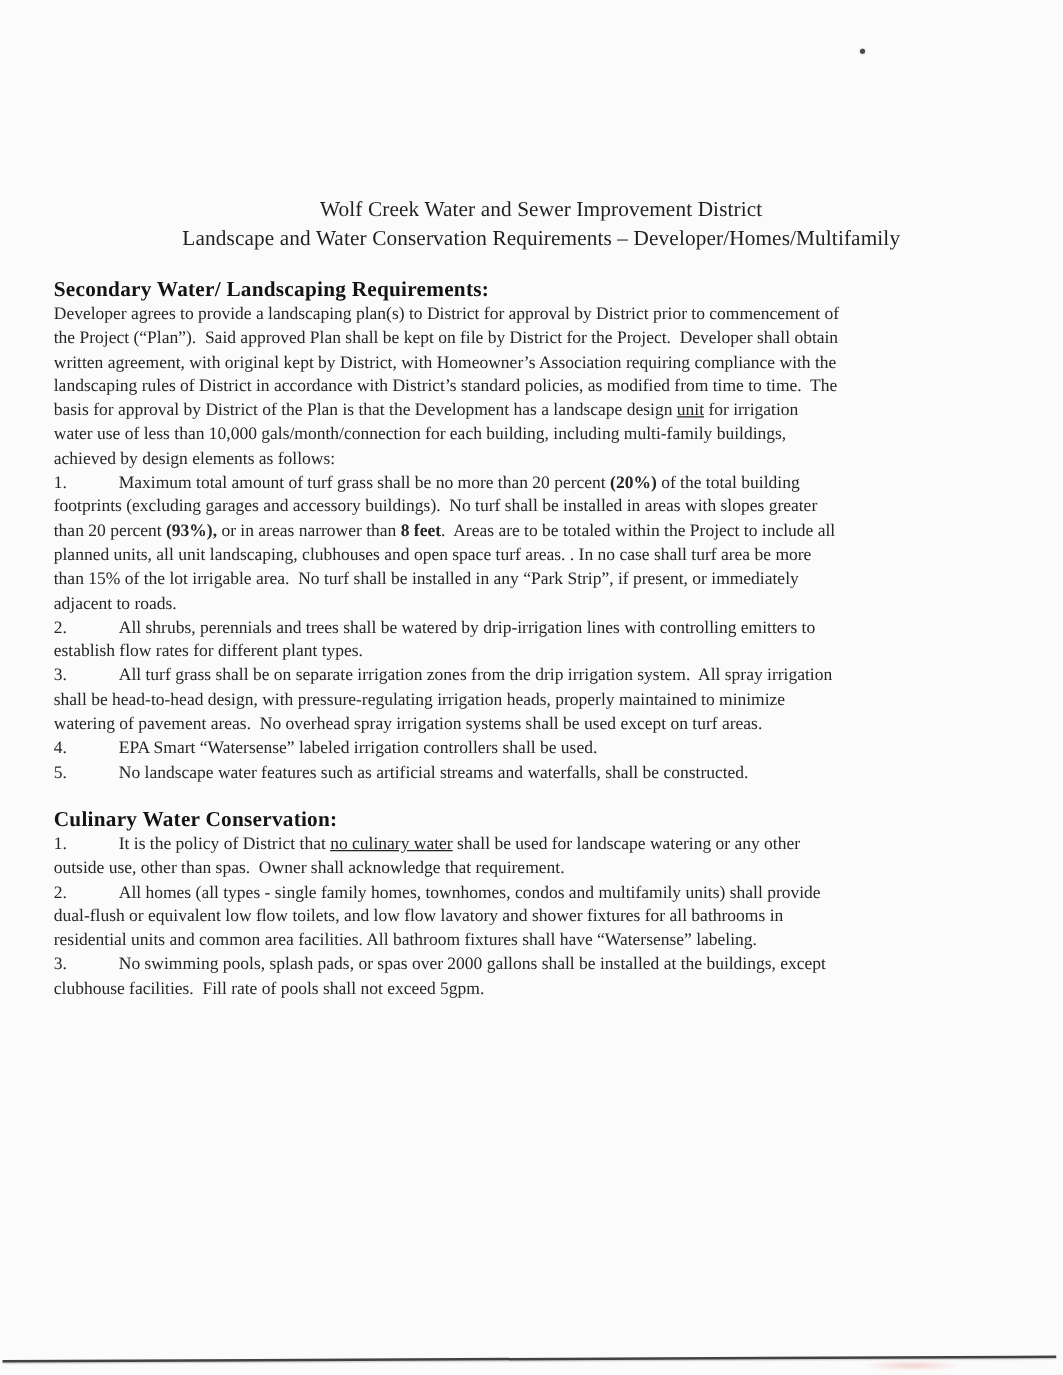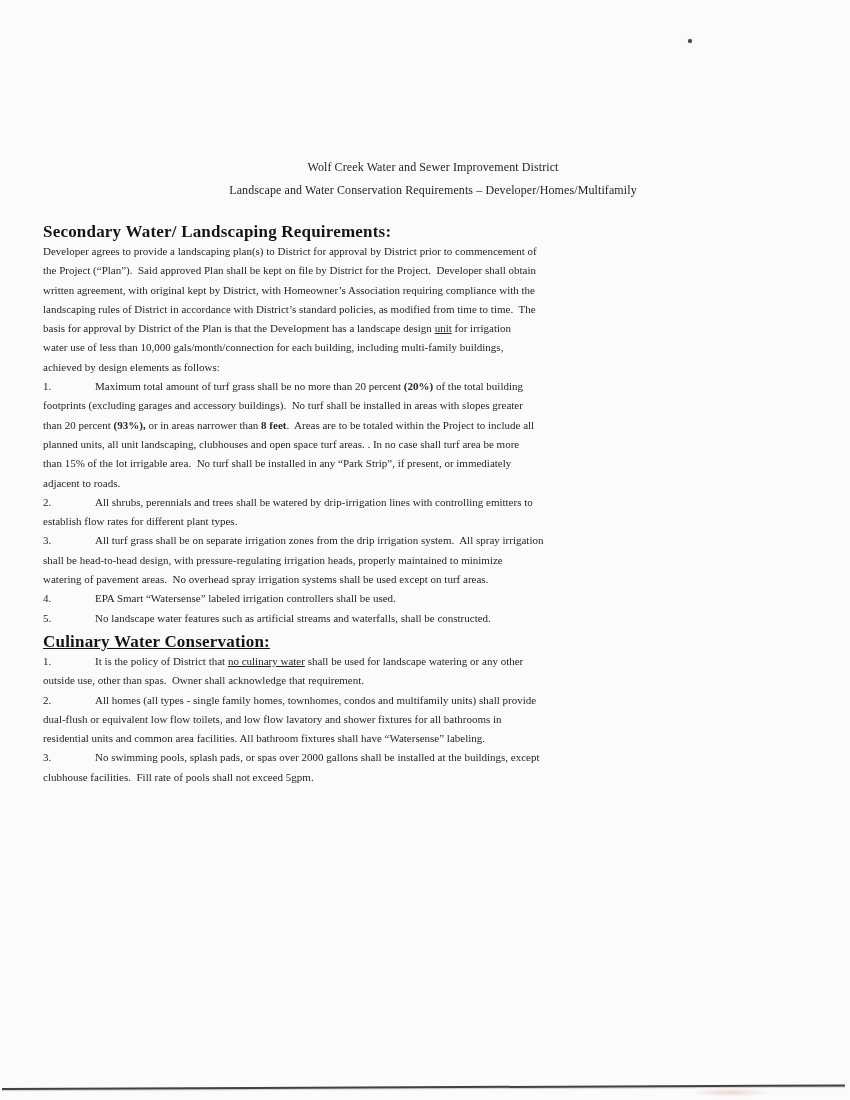--- a/index.html
+++ b/index.html
@@ -18,39 +18,38 @@
   }
   .text-col {
     position: absolute;
     left: 43px;
     top: 0;
     width: 780px;
   }
   .titles {
     margin-top: 156px;
     text-align: center;
-    font-size: 12px;
+    font-size: 17px;
     line-height: 23px;
     color: #1f1f1f;
     letter-spacing: 0.1px;
   }
   .heading {
     font-size: 17px;
     font-weight: bold;
     color: #141414;
     line-height: 21px;
     margin: 19px 0 0 0;
     letter-spacing: 0.2px;
   }
   .heading.second {
-    margin-top: 3px;
-    text-decoration: underline;
+    margin-top: 17px;
   }
   .body-par, .item {
-    font-size: 11px;
+    font-size: 14px;
     line-height: 19.3px;
     margin: 0;
     white-space: pre-wrap;
     color: #262626;
   }
   .num {
     display: inline-block;
     width: 52px;
   }
   .speck {

